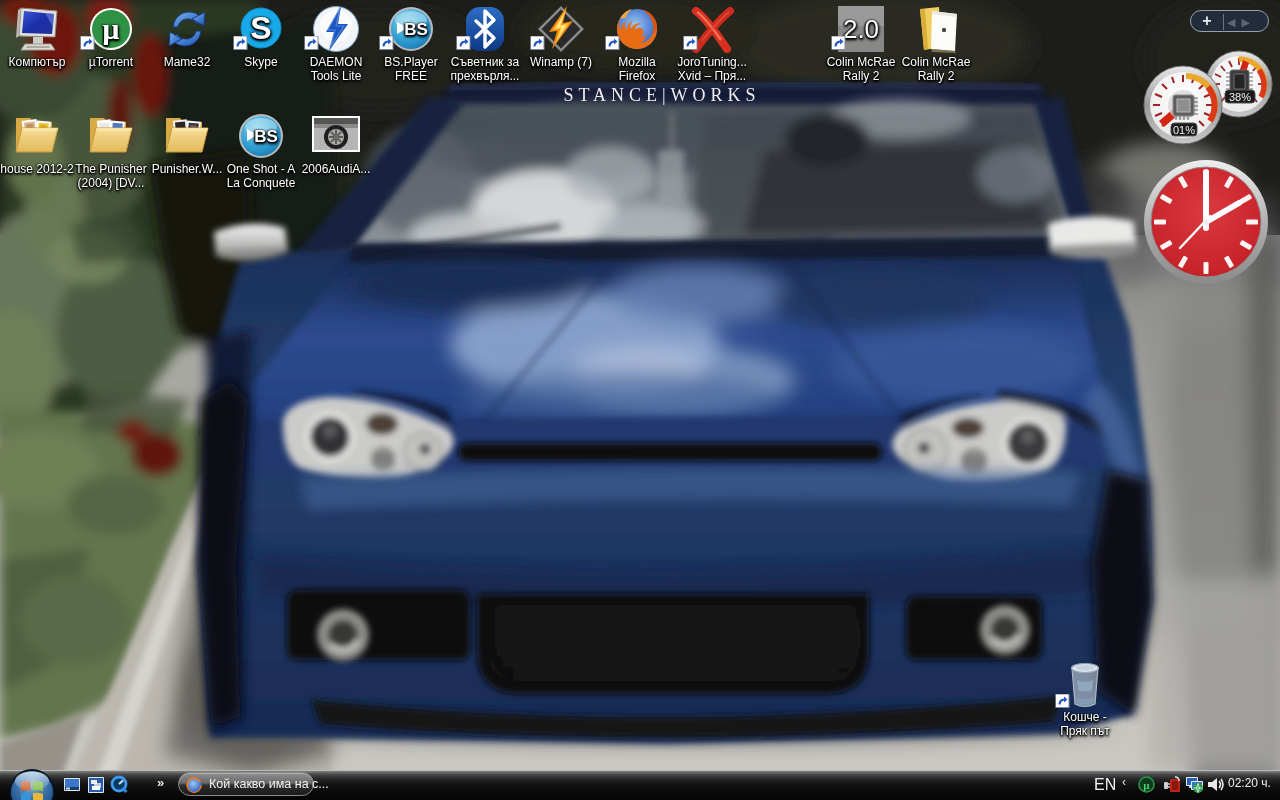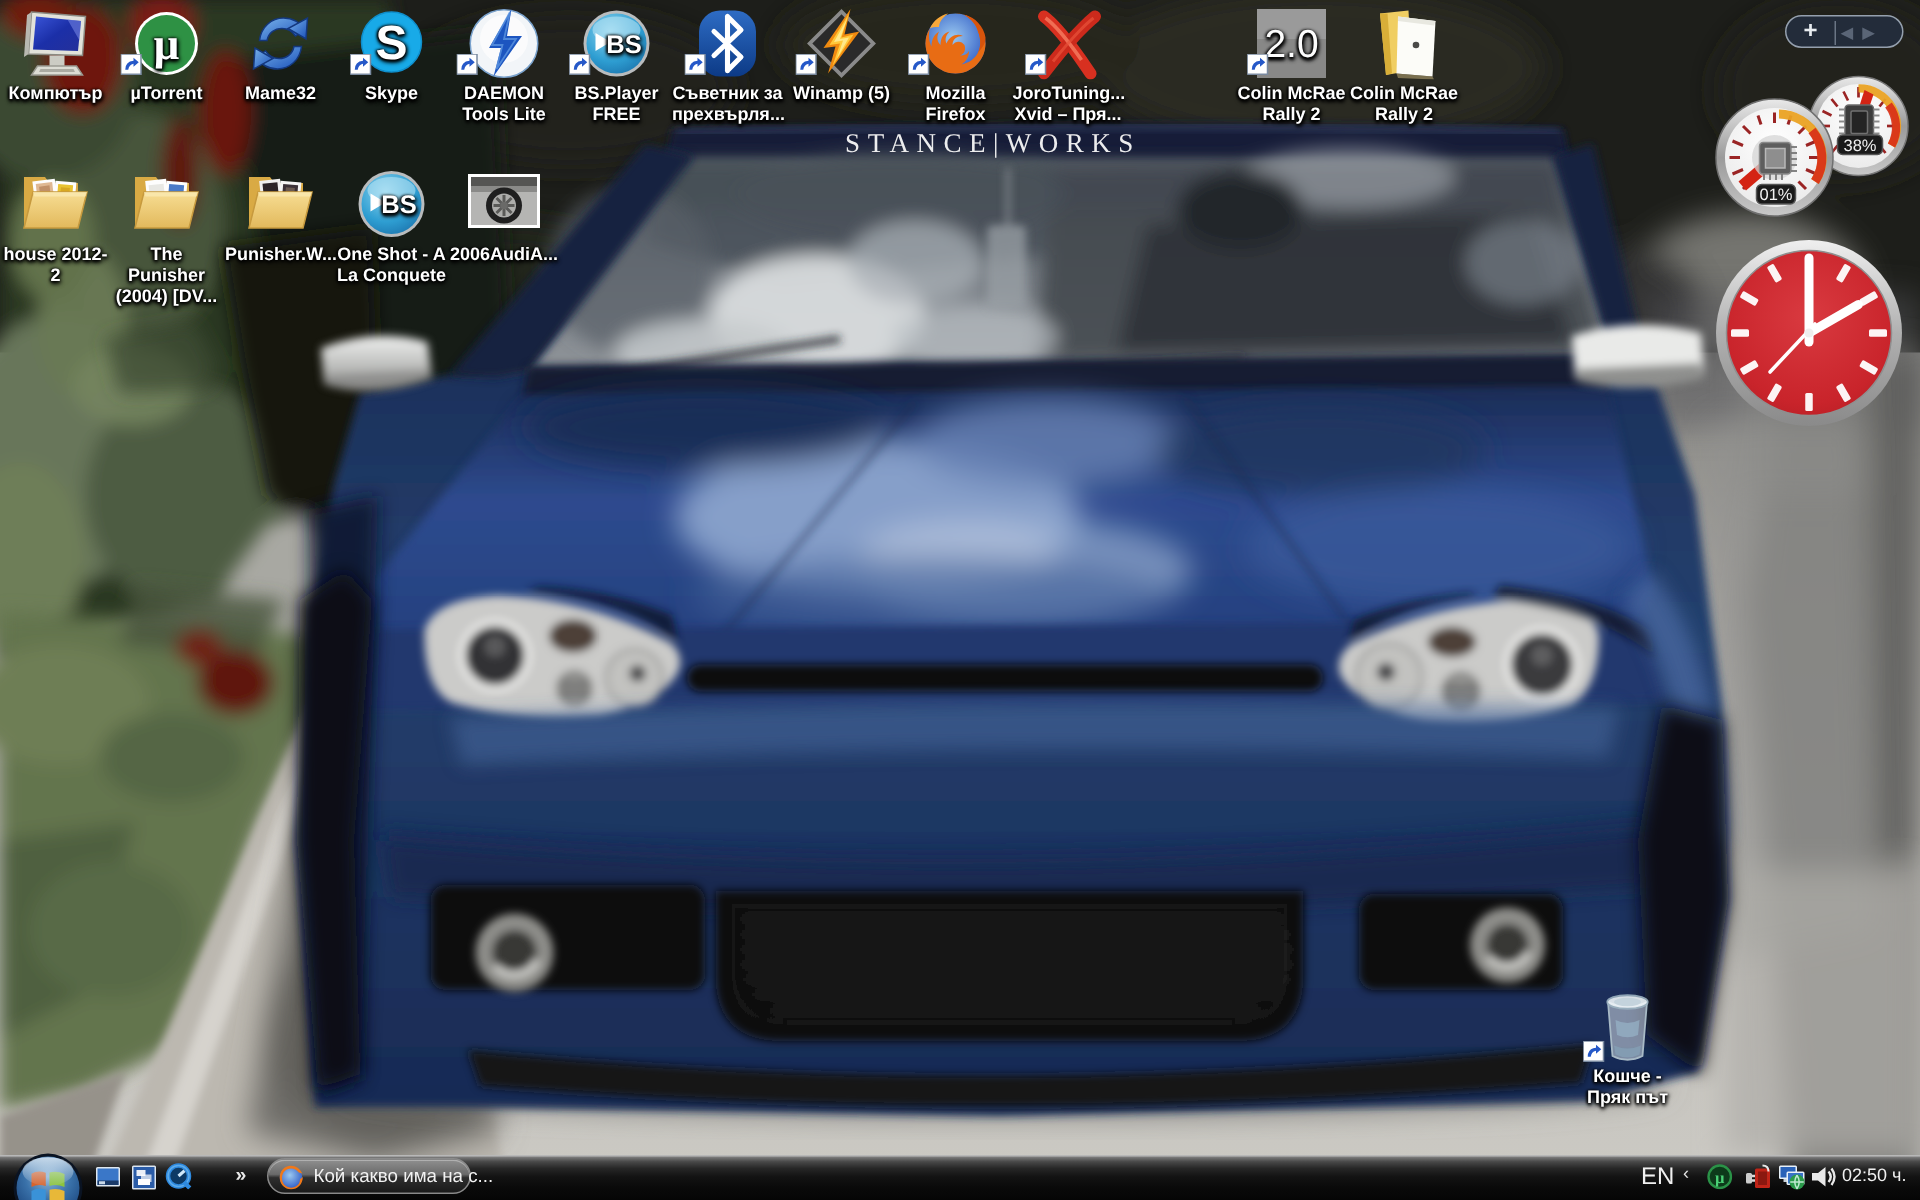--- a/index.html
+++ b/index.html
@@ -4,21 +4,21 @@
 <style>
 * { margin:0; padding:0; box-sizing:border-box; }
 html,body { width:1280px; height:800px; overflow:hidden; background:#000; }
 body { font-family:"Liberation Sans", sans-serif; }
 #desktop { position:absolute; left:0; top:0; width:1280px; height:800px; }
 #wall { position:absolute; left:0; top:0; }
 .icon { position:absolute; width:76px; text-align:center; color:#fff; font-size:12px; line-height:14px;
   text-shadow: 0 1px 2px #000, 1px 1px 3px #000, -1px 0 2px #000, 0 2px 3px rgba(0,0,0,.9); }
 .icon .ig { height:50px; position:relative; }
 .icon .ig svg { position:absolute; left:50%; top:2px; transform:translateX(-50%); }
-.lbl { margin-top:2px;font-weight:bold; }
+.lbl { margin-top:2px; }
 </style>
 </head>
 <body>
 <div id="desktop">
 <svg id="wall" width="1280" height="800" viewBox="0 0 1280 800" xmlns="http://www.w3.org/2000/svg">
 <defs>
 <filter id="b6" x="-30%" y="-30%" width="160%" height="160%">
           <feGaussianBlur stdDeviation="6"></feGaussianBlur>
         </filter>
 <filter id="b3" x="-30%" y="-30%" width="160%" height="160%">
@@ -400,21 +400,21 @@
         <svg width="48" height="48" viewBox="0 0 48 48">
 <rect x="9" y="9" width="30" height="30" fill="#2a2a2a" stroke="#8a8a8a" stroke-width="2.5" transform="rotate(45 24 24)"></rect>
 <path d="M30,1 L12,27 L20,26 L15,44 L36,16 L26,18 Z" fill="#f08a10"></path>
 <path d="M29,4 L16,25 L23,24 L18,39 L32,18 L24,20 Z" fill="#ffc83a"></path>
 <path d="M28,7 L19,23 L25,22 L21,34 L29,20 L23,21 Z" fill="#ffe88a"></path>
         </svg>
         <svg style="position:absolute;left:14px;top:33px" width="15" height="15">
           <use href="#ovlarrow"></use>
         </svg>
       </div>
-      <div class="lbl">Winamp (5)</div>
+      <div class="lbl">Winamp (7)</div>
     </div>
 <div class="icon" style="left:600px;top:3px;width:74px">
       <div class="ig">
         <svg width="48" height="48" viewBox="0 0 48 48">
 <circle cx="24" cy="24" r="20" fill="url(#ffg)"></circle>
 <path d="M24,4 C35,4 44,13 44,24 C44,35 35,44 24,44 C13,44 4,35 4,24 C4,20 5,17 7,14 C6,18 6,22 8,26 C8,21 10,18 13,16 C11,20 12,23 14,25 C14,20 16,17 20,16 C17,19 17,22 18,24 C20,19 25,17 29,19 C25,19 22,21 22,25 C24,22 28,22 30,25 C31,28 30,31 27,32 C30,32 32,31 33,29 C33,33 31,36 28,38 C33,37 37,34 39,30 C41,26 41,21 39,16 C38,12 35,8 30,5 C28,4 26,4 24,4 Z" fill="#e86c14"></path>
 <path d="M30,5 C35,8 38,12 39,16 C41,21 41,26 39,30 C42,27 44,24 44,20 C43,13 37,6 30,5 Z" fill="#d8540c"></path>
 <path d="M7,14 C9,9 14,5 19,4 C15,7 13,10 13,13 C10,13 8,13 7,14 Z" fill="#f8a83a"></path>
         </svg>
         <svg style="position:absolute;left:13px;top:33px" width="15" height="15">
@@ -784,15 +784,15 @@
 <rect x="4" y="11" width="6" height="2" fill="#c8d0d8"></rect>
 <rect x="6" y="6" width="12" height="9" rx="1" fill="#e8f0f8"></rect>
         <rect x="7" y="7" width="10" height="7" fill="#3a72c8"></rect>
 <circle cx="13" cy="13" r="5" fill="#2a9a4a"></circle>
         <path d="M8.5,13 L17.5,13 M13,8.5 Q16,13 13,17.5 M13,8.5 Q10,13 13,17.5" stroke="#bfe8cf" stroke-width="1" fill="none"></path>
       </svg>
 <svg style="position:absolute;left:1206px;top:5px" width="19" height="19" viewBox="0 0 19 19">
 <path d="M2,7 L6,7 L11,3 L11,16 L6,12 L2,12 Z" fill="#e8e8e8"></path>
 <path d="M13,6 Q16,9.5 13,13 M15,4 Q19,9.5 15,15" stroke="#e8e8e8" stroke-width="1.6" fill="none"></path>
       </svg>
-<div style="position:absolute;left:1228px;top:6px;color:#f0f0f0;font-size:12px;white-space:nowrap">02:50 ч.</div>
+<div style="position:absolute;left:1228px;top:6px;color:#f0f0f0;font-size:12px;white-space:nowrap">02:20 ч.</div>
 </div>
 </div>
 
 </body></html>

